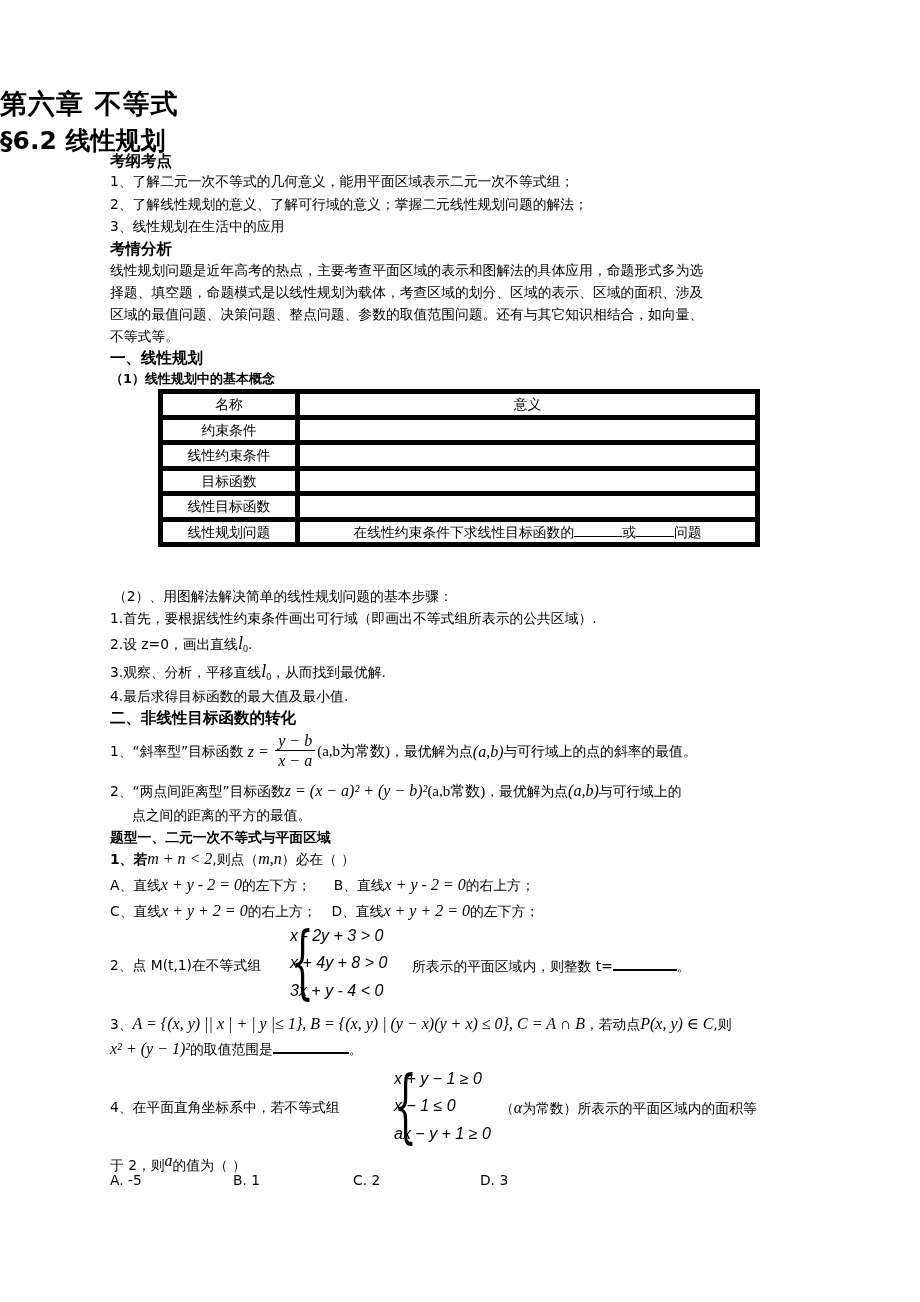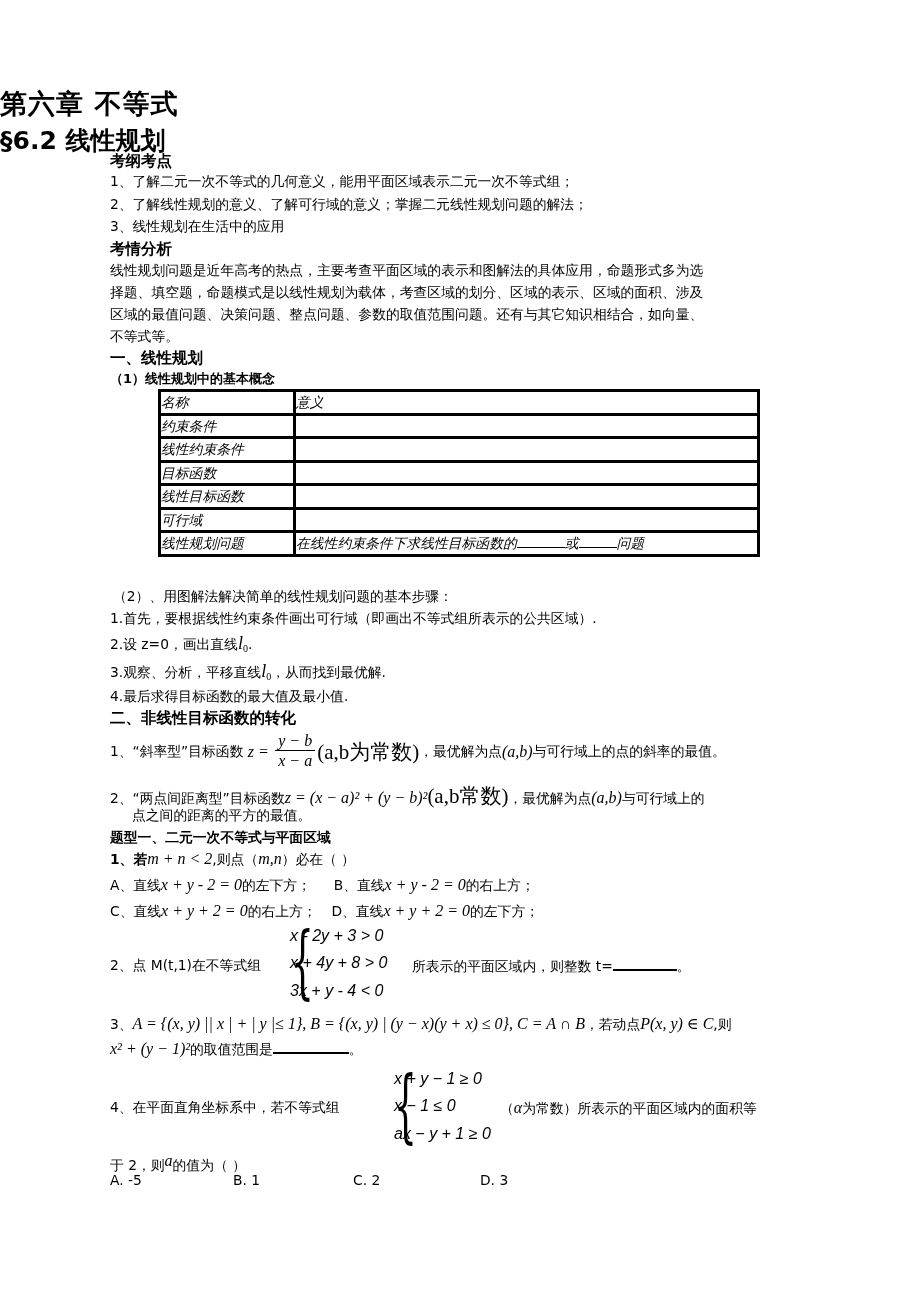--- a/index.html
+++ b/index.html
@@ -5,24 +5,24 @@
   html, body { margin:0; padding:0; background:#ffffff; }
   body { width:920px; height:1302px; position:relative; overflow:hidden;
          font-family:"DejaVu Sans", "Liberation Sans", sans-serif; color:#000; }
   .abs { position:absolute; white-space:nowrap; }
   .title { left:0; width:792px; text-align:left; font-weight:bold; }
   .h1 { top:86px; font-size:27px; letter-spacing:1px; }
   .h2 { top:124px; font-size:25px; }
   .sec { left:110px; font-size:15.5px; font-weight:bold; }
   .line { left:110px; font-size:13.8px; }
   .m { font-family:"Liberation Serif", "DejaVu Serif", serif; font-style:italic; font-size:16px; }
-  .mr { font-family:"Liberation Serif", "DejaVu Serif", serif; font-size:21px; }
+  .mr { font-family:"Liberation Serif", "DejaVu Serif", serif; font-size:15px; }
   .blank { display:inline-block; border-bottom:1px solid #000; height:12px; vertical-align:baseline; }
   table.concepts { position:absolute; left:158px; top:389px; width:602px; border-collapse:collapse; font-size:13.8px; }
-  table.concepts td { border:3px solid #000000; height:20.5px; padding:0; text-align:left; line-height:20px;font-style:italic; }
+  table.concepts td { border:5px solid #000000; height:20.5px; padding:0; text-align:center; line-height:20px; }
   table.concepts td.c1 { width:132px; }
   .frac { display:inline-block; vertical-align:middle; text-align:center; margin:0 2px; }
   .frac .num { display:block; border-bottom:1px solid #000; padding:0 3px; line-height:18px; }
   .frac .den { display:block; line-height:20px; }
   .brace { position:absolute; font-family:"DejaVu Serif", serif; font-weight:100; color:#000; }
   .sys { position:absolute; font-family:Liberation Sans, sans-serif; font-style:italic; font-size:16px; }
   .sub { font-size:10px; vertical-align:-3px; font-style:normal; }
 </style>
 </head>
 <body>
@@ -57,24 +57,20 @@
   <tr>
     <td class="c1">线性约束条件</td>
     <td></td>
   </tr>
   <tr>
     <td class="c1">目标函数</td>
     <td></td>
   </tr>
   <tr>
     <td class="c1">线性目标函数</td>
-    <td></td>
-  </tr>
-  <tr>
-    <td class="c1">可行域</td>
     <td></td>
   </tr>
   <tr>
     <td class="c1">线性规划问题</td>
     <td>
       <span>在线性约束条件下求线性目标函数的</span><span class="blank" style="width:48px;"></span><span>或</span><span class="blank" style="width:38px;"></span><span>问题</span>
     </td>
   </tr>
 </tbody>
   </table>

